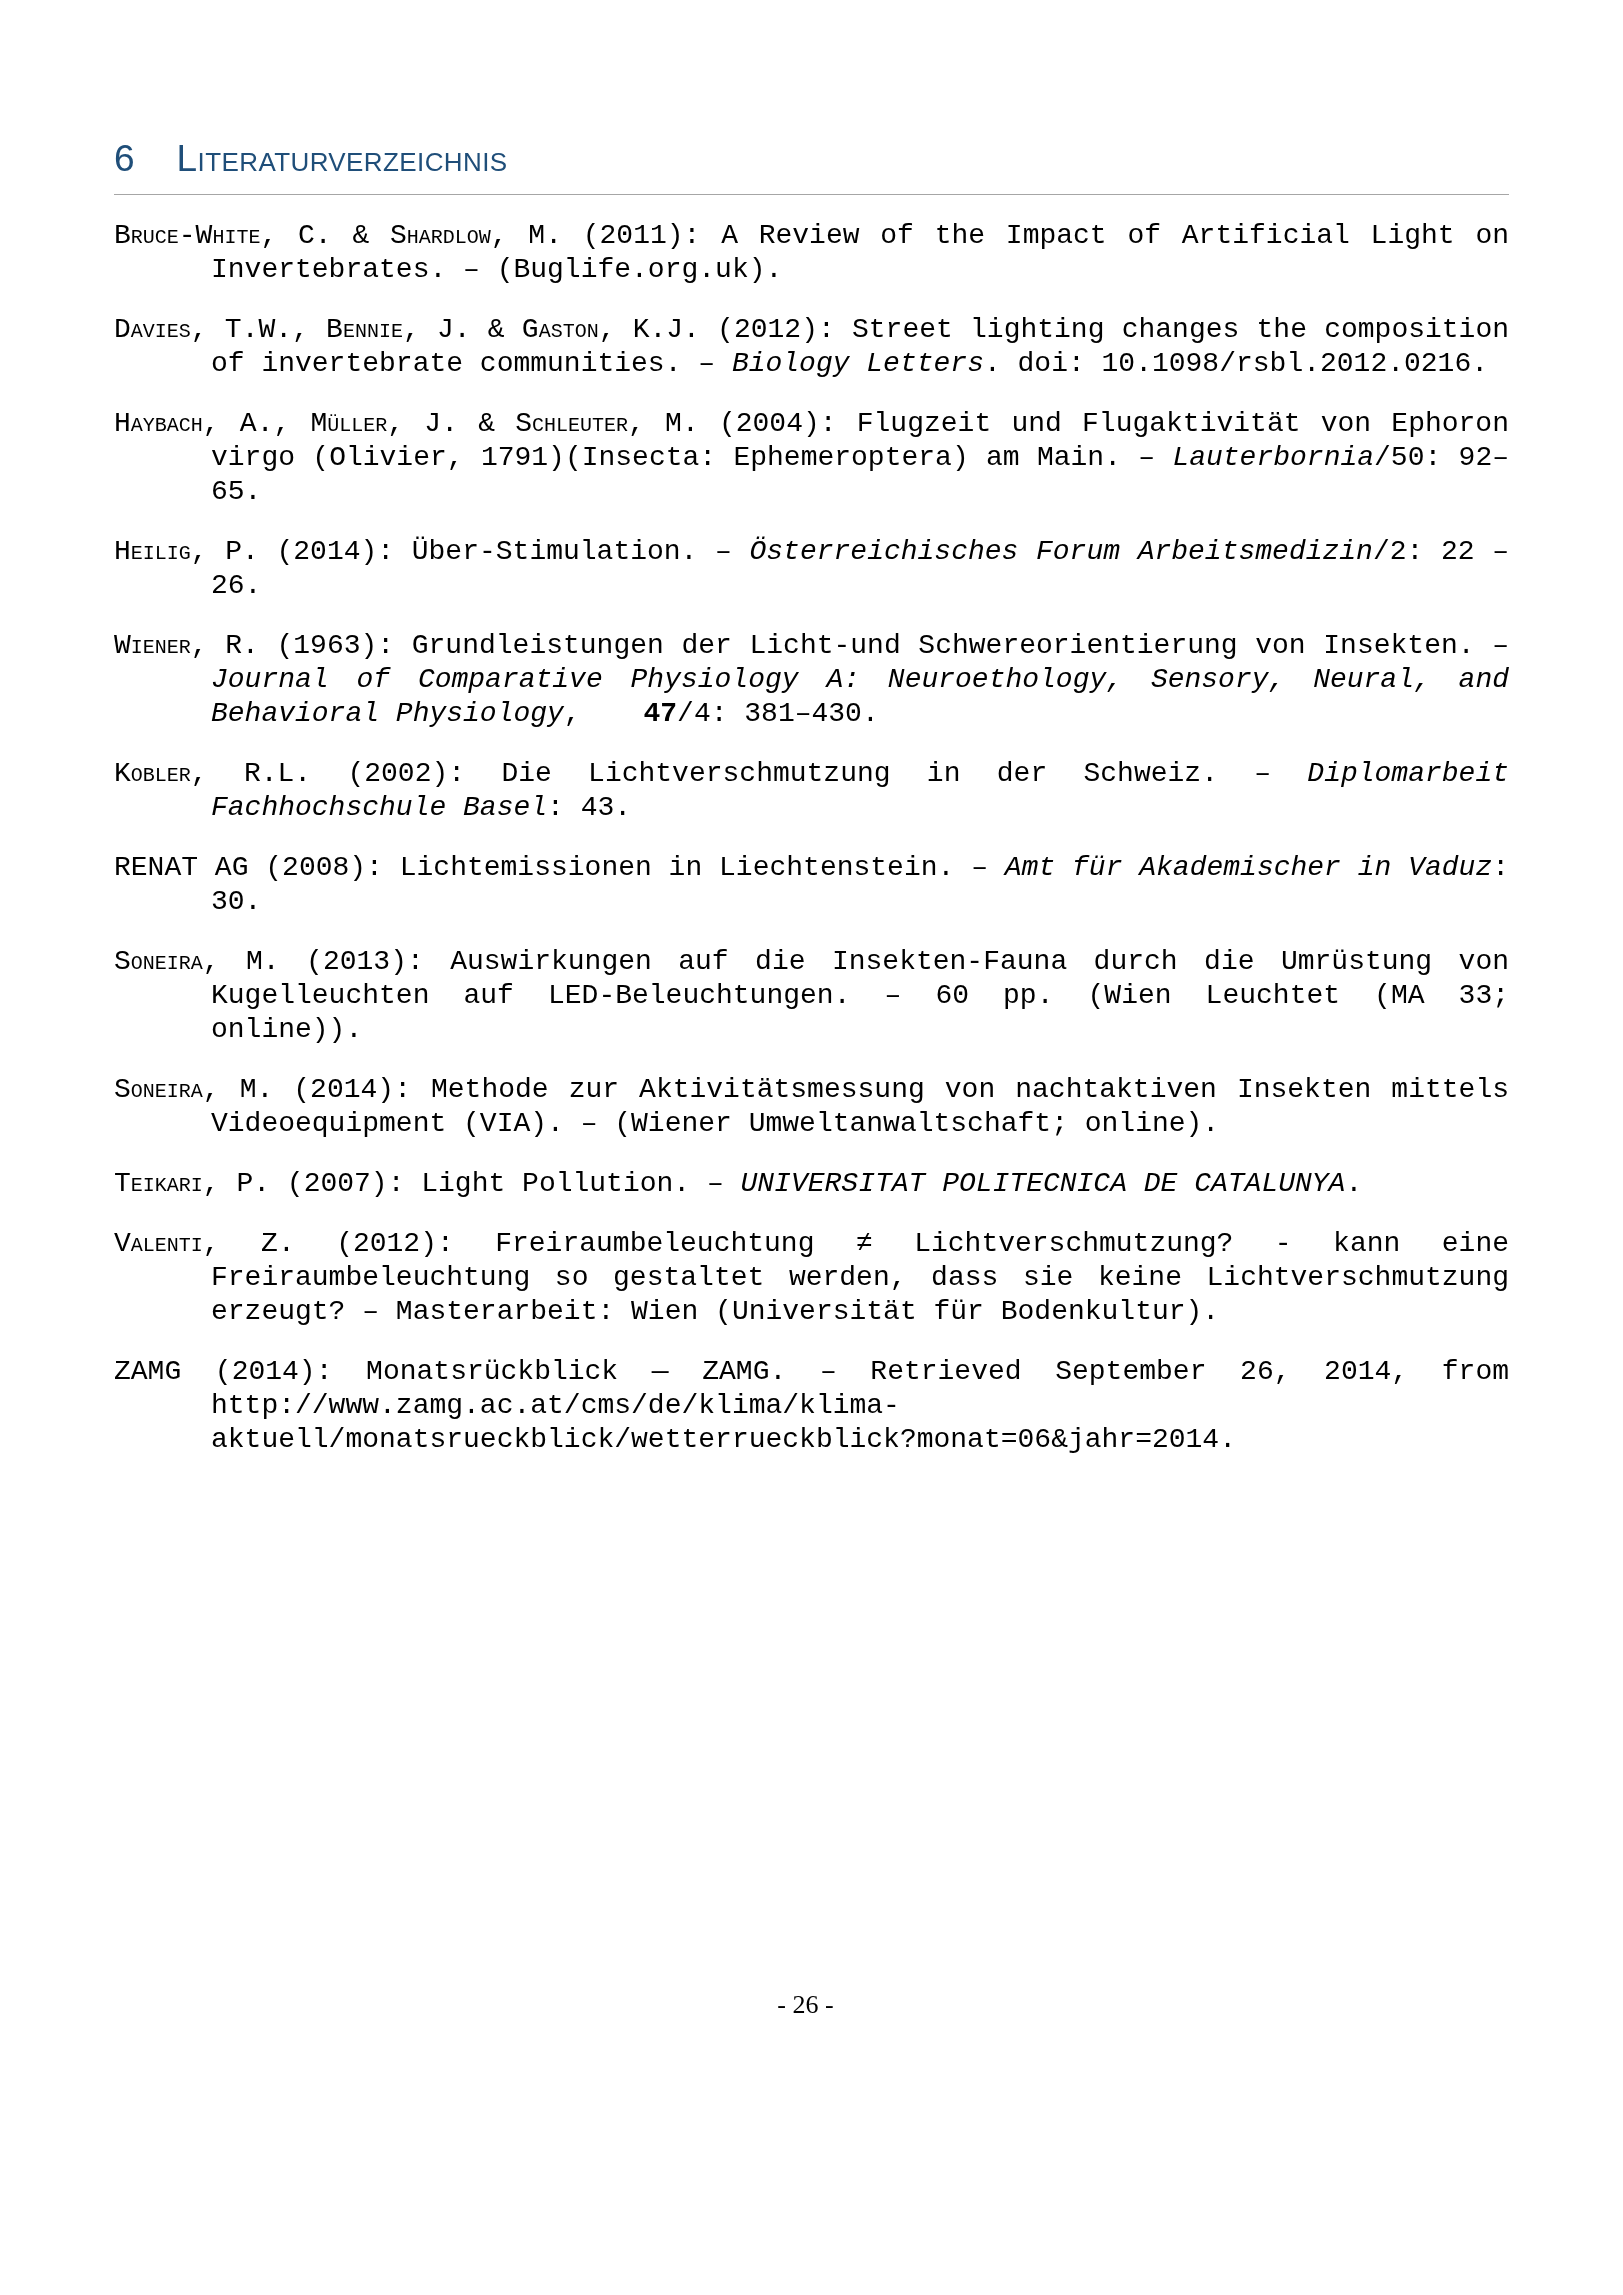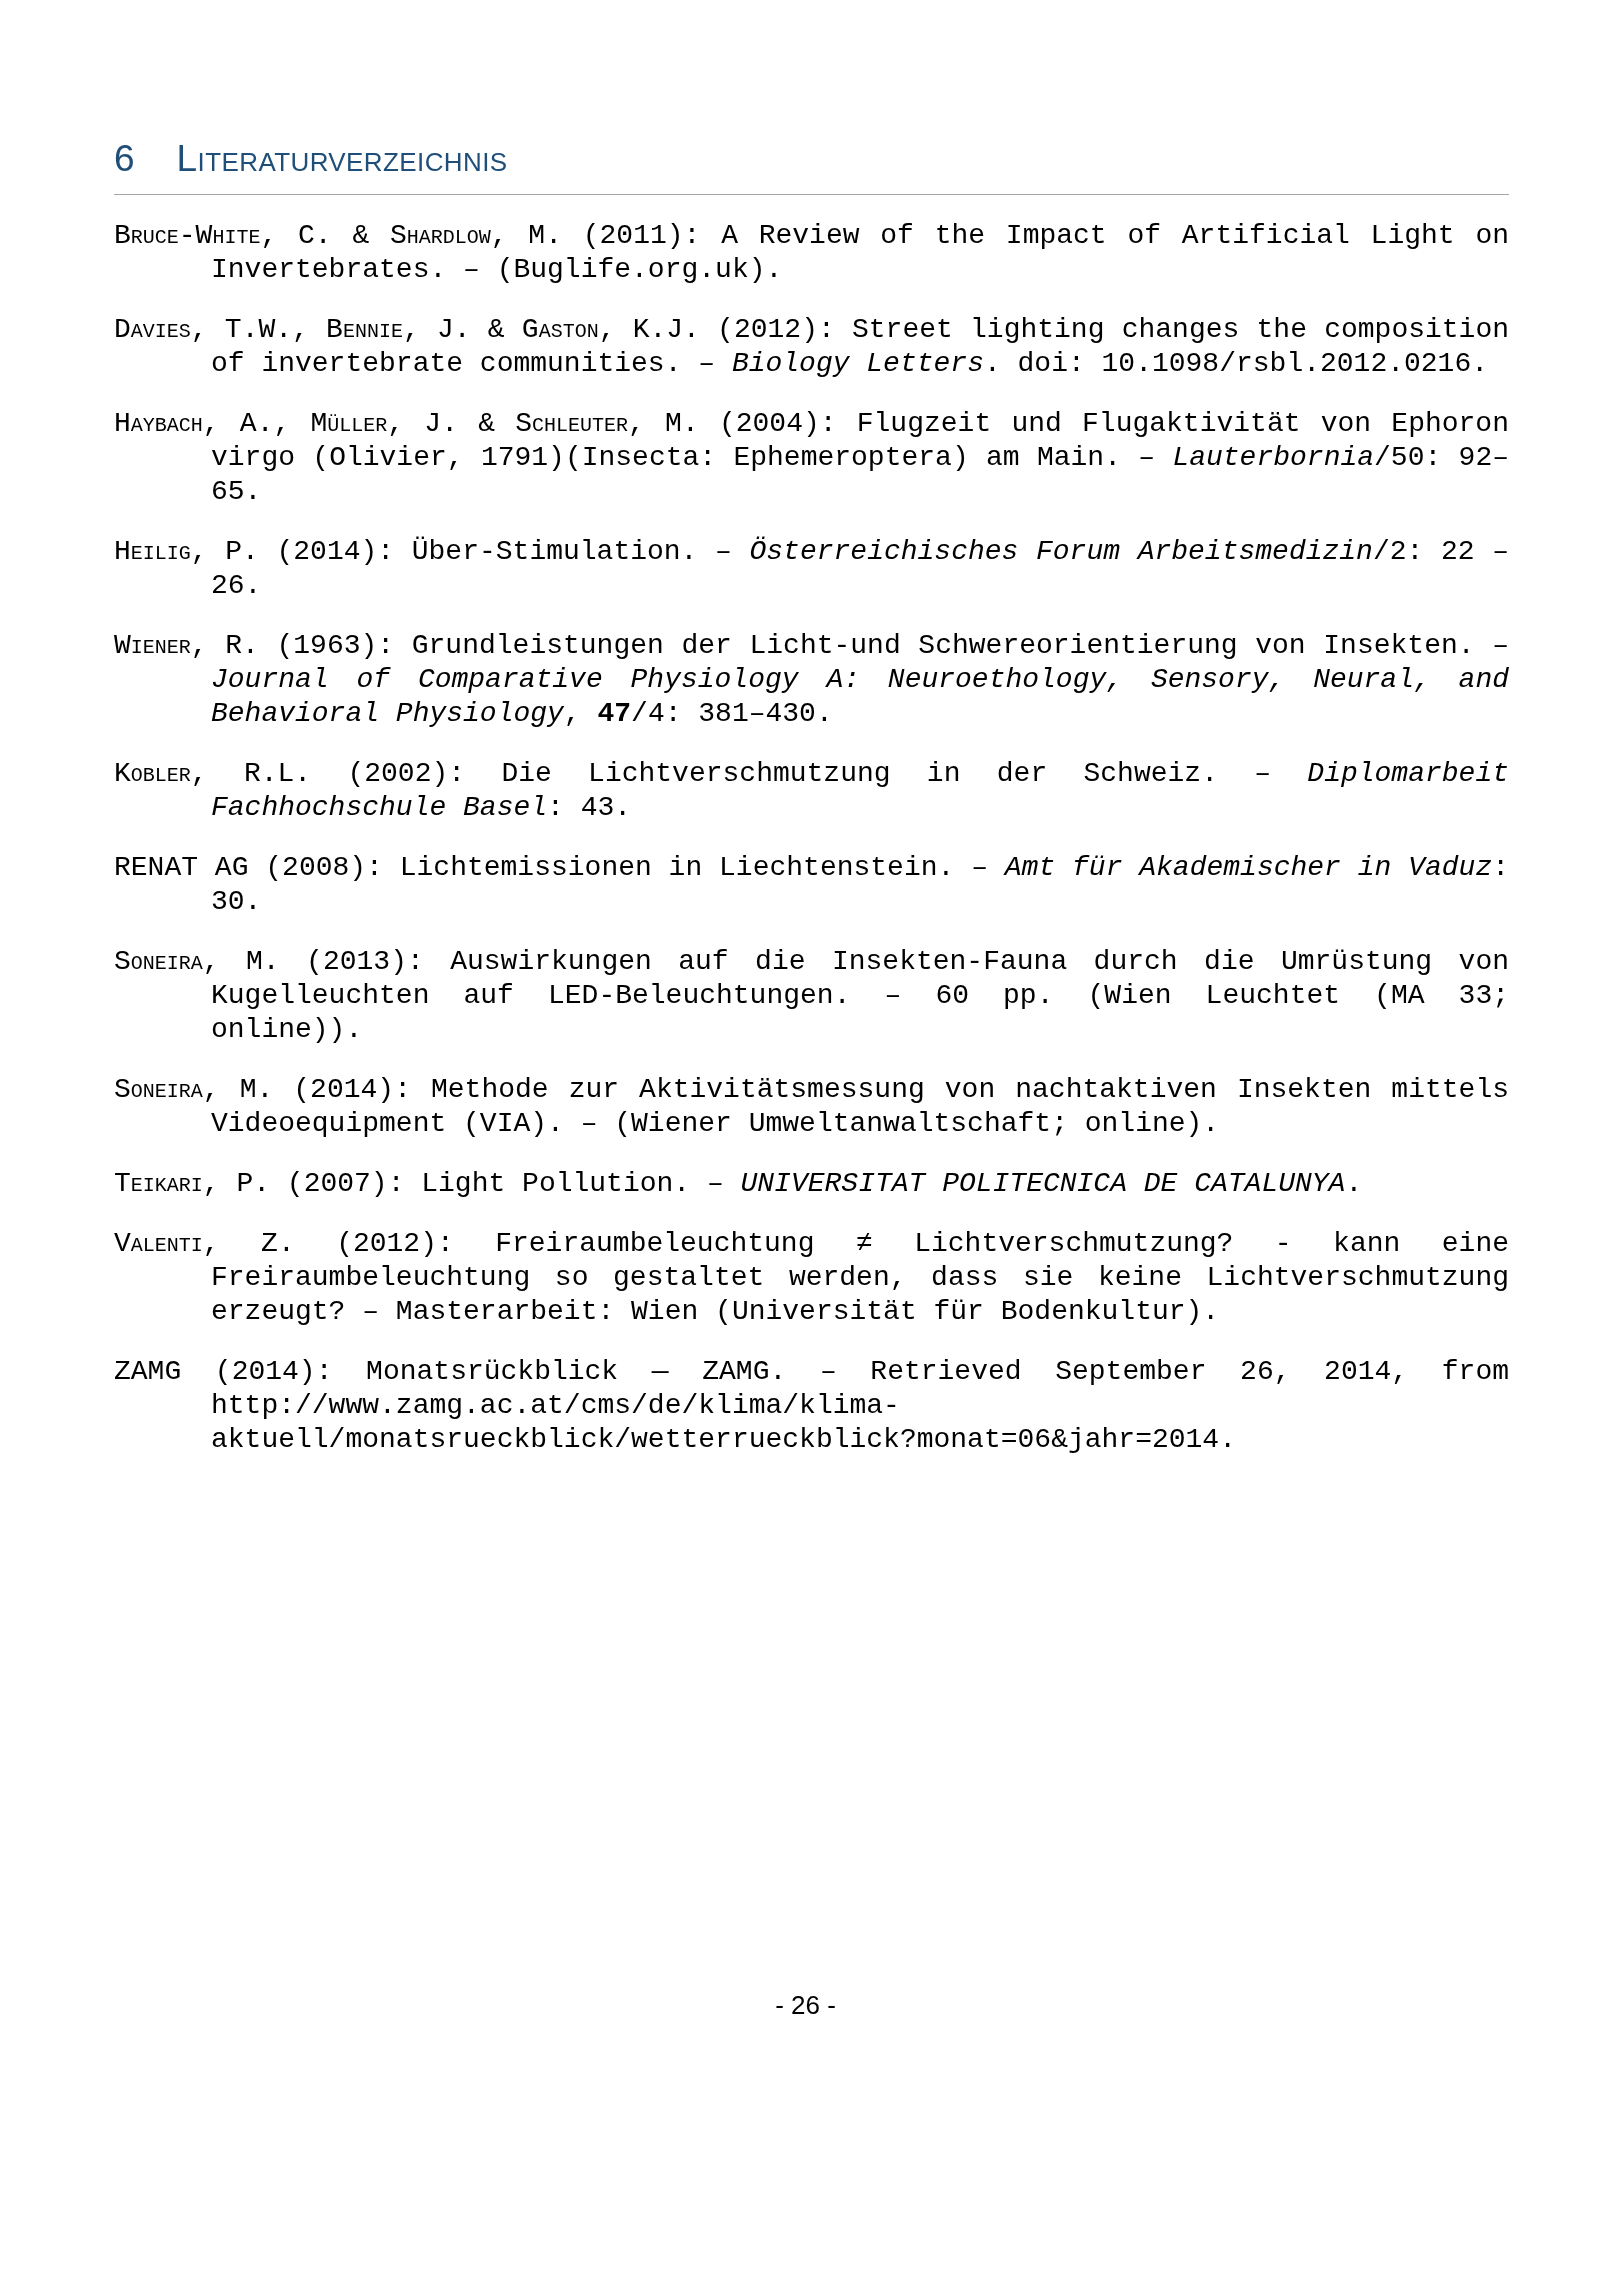--- a/index.html
+++ b/index.html
@@ -25,25 +25,25 @@
 
   .refs { margin-top: 24px; font-family: Liberation Mono, monospace; }
   .ref {
     font-size: 28px; line-height: 34px;
     text-align: justify;
     margin: 0 0 26px 0;
     padding-left: 97px; text-indent: -97px;
   }
   .ref .sc { font-variant: small-caps; }
   .ref .i  { font-style: italic; }
-  .ref .b  { font-weight: 700; }
+  .ref .b  { font-weight: 700; margin-left: 46px; }
 
   .footer {
     position: absolute; left: 0; right: 12px; top: 1990px;
-    text-align: center; font-size: 26px; color: #000000;
+    text-align: center; font-size: 26px; color: #000000; font-family: Liberation Serif, serif;
   }
 </style>
 </head>
 <body>
 
 <div class="page">
   <div class="content">
 
     <div class="heading">
       <span class="h-num">6</span>

